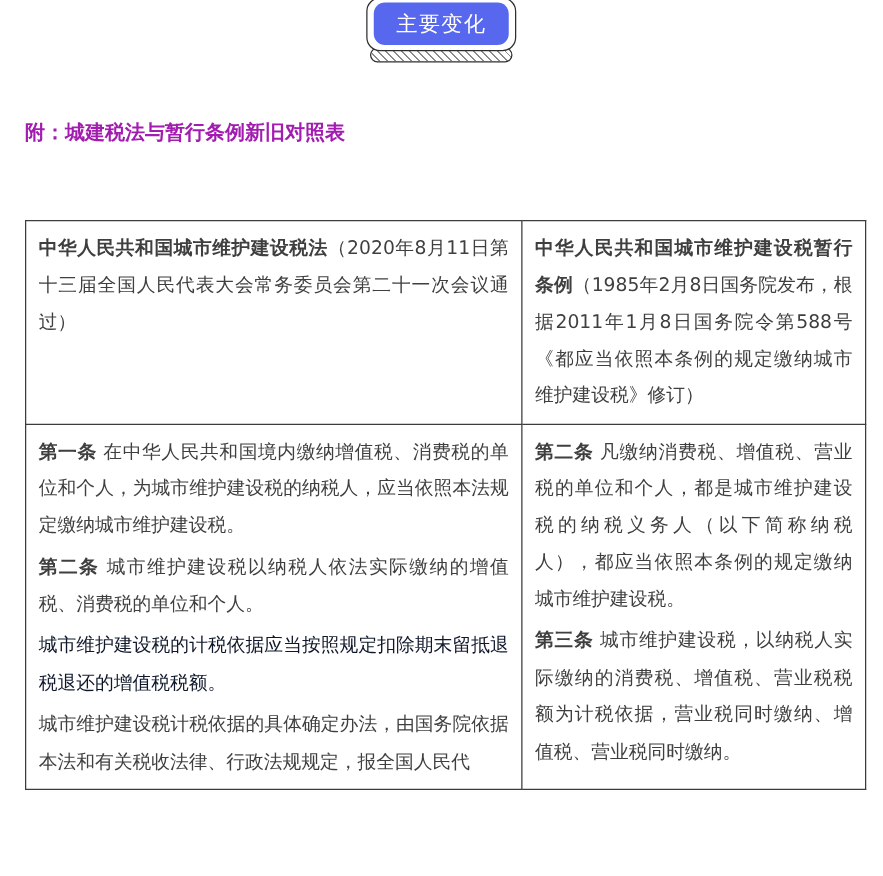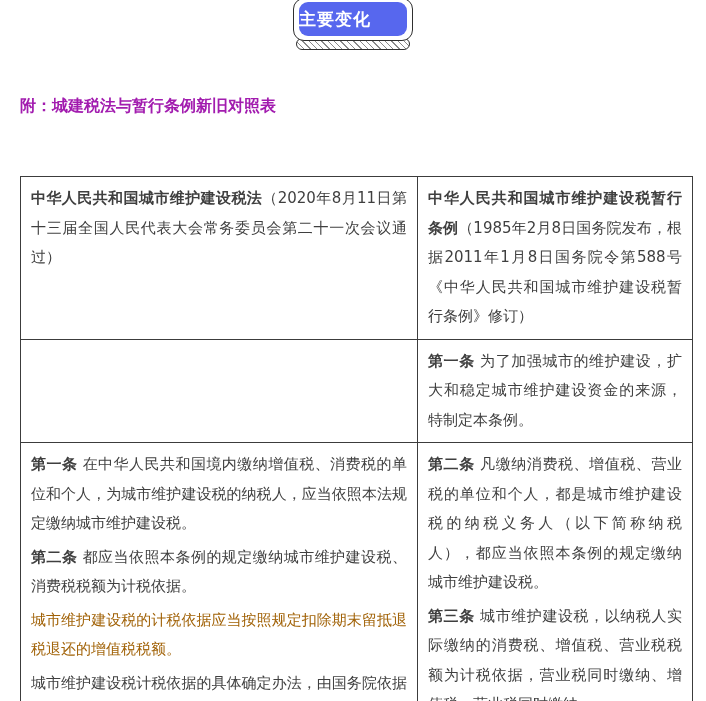--- a/index.html
+++ b/index.html
@@ -48,22 +48,23 @@
   .btn3d-face {
     position: absolute;
     left: 6px;
     right: 6px;
     top: 4px;
     height: 34px;
     background: #5767ee;
     border-radius: 9px;
     display: flex;
     align-items: center;
+    justify-content: center;
     color: #ffffff;
-    font-weight: bold;
+    font-weight: normal;
     font-size: 17px;
     letter-spacing: 1px;
   }
   
   .attachment-title {
     margin: 46px 0 0 20px;
     font-size: 16px;
     line-height: 20px;
     font-weight: bold;
     color: #a21caf;
@@ -84,21 +85,21 @@
     font-size: 15px;
     line-height: 29.5px;
     text-align: justify;
     color: #3f3f3f;
     word-break: break-all;
   }
   table.cmp tr.r0 { height: 152px; }
   table.cmp tr.r1 { height: 89px; }
   table.cmp td p { margin: 4px; }
   .seg-bold { font-weight: bold; }
-  .seg-hl   { color: #a16207; }
+  .seg-hl   { color: #0f172a; }
 </style>
 </head>
 <body>
 
 <div class="btn3d">
   <div class="btn3d-hatch"></div>
   <div class="btn3d-outline"></div>
   <div class="btn3d-face">
     <span>主要变化</span>
   </div>
@@ -110,33 +111,27 @@
   <colgroup>
     <col class="c-left">
     <col class="c-right">
   </colgroup>
   <tbody>
       <tr class="r0">
         <td>
           <p><span class="seg-bold">中华人民共和国城市维护建设税法</span><span>（2020年8月11日第十三届全国人民代表大会常务委员会第二十一次会议通过）</span></p>
         </td>
         <td>
-          <p><span class="seg-bold">中华人民共和国城市维护建设税暂行条例</span><span>（1985年2月8日国务院发布，根据2011年1月8日国务院令第588号《中华人民共和国城市维护建设税暂行条例》修订）</span></p>
-        </td>
-      </tr>
-      <tr class="r1">
-        <td></td>
-        <td>
-          <p><span class="seg-bold">第一条</span><span> 为了加强城市的维护建设，扩大和稳定城市维护建设资金的来源，特制定本条例。</span></p>
+          <p><span class="seg-bold">中华人民共和国城市维护建设税暂行条例</span><span>（1985年2月8日国务院发布，根据2011年1月8日国务院令第588号《都应当依照本条例的规定缴纳城市维护建设税》修订）</span></p>
         </td>
       </tr>
       <tr class="r2">
         <td>
           <p><span class="seg-bold">第一条</span><span> 在中华人民共和国境内缴纳增值税、消费税的单位和个人，为城市维护建设税的纳税人，应当依照本法规定缴纳城市维护建设税。</span></p>
-          <p><span class="seg-bold">第二条</span><span> 都应当依照本条例的规定缴纳城市维护建设税、消费税税额为计税依据。</span></p>
+          <p><span class="seg-bold">第二条</span><span> 城市维护建设税以纳税人依法实际缴纳的增值税、消费税的单位和个人。</span></p>
           <p><span class="seg-hl">城市维护建设税的计税依据应当按照规定扣除期末留抵退税退还的增值税税额。</span></p>
           <p><span>城市维护建设税计税依据的具体确定办法，由国务院依据本法和有关税收法律、行政法规规定，报全国人民代</span></p>
         </td>
         <td>
           <p><span class="seg-bold">第二条</span><span> 凡缴纳消费税、增值税、营业税的单位和个人，都是城市维护建设税的纳税义务人（以下简称纳税人），都应当依照本条例的规定缴纳城市维护建设税。</span></p>
           <p><span class="seg-bold">第三条</span><span> 城市维护建设税，以纳税人实际缴纳的消费税、增值税、营业税税额为计税依据，营业税同时缴纳、增值税、营业税同时缴纳。</span></p>
         </td>
       </tr>
     </tbody>
 </table>

